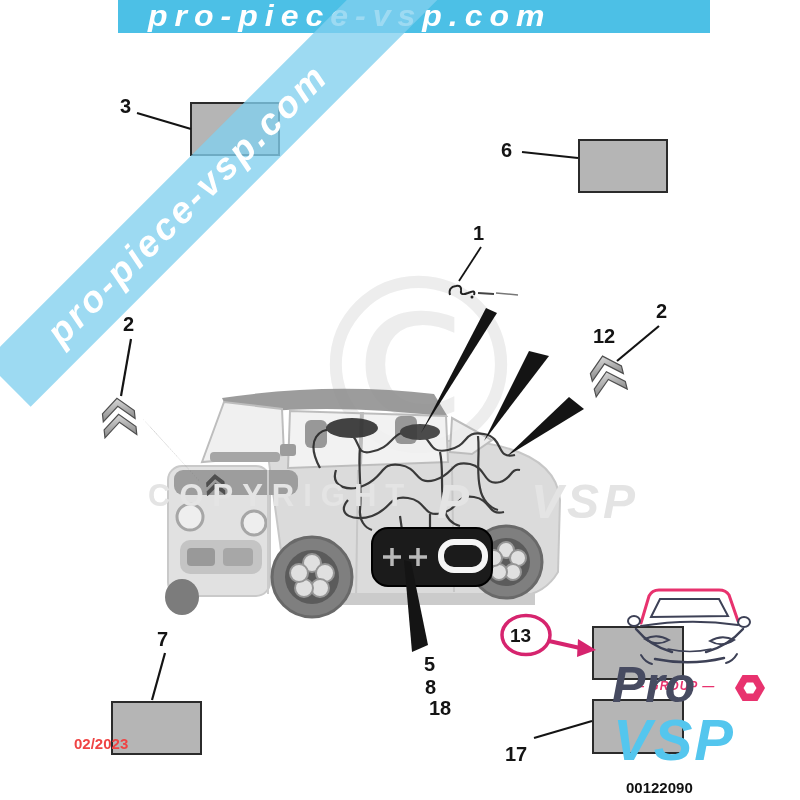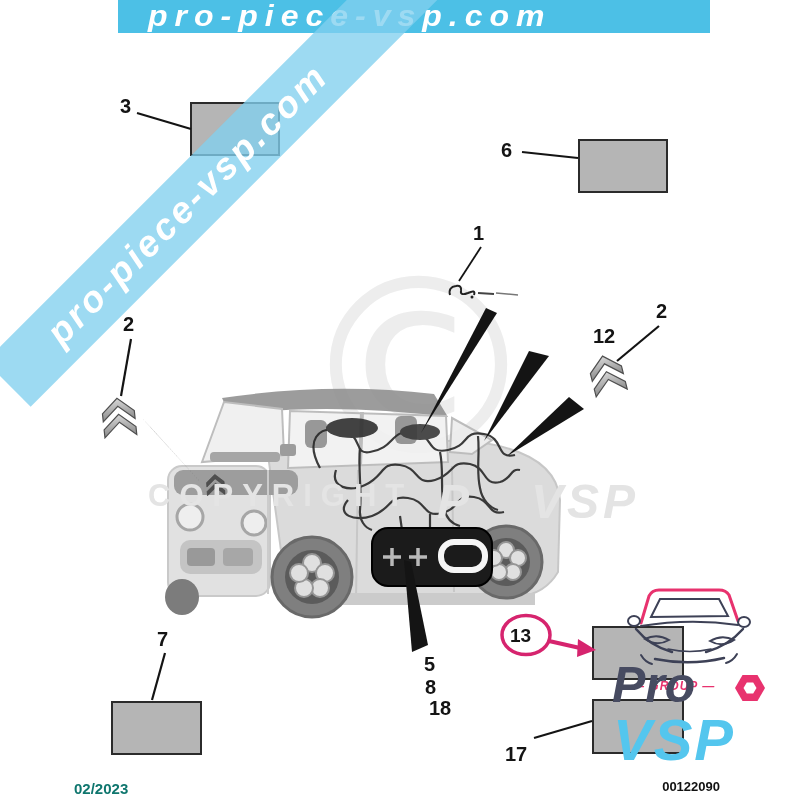--- a/index.html
+++ b/index.html
@@ -50,22 +50,22 @@
   #l7 {left:157px;top:628px;}
   #l13{left:510px;top:625px;width:32px;text-align:left;font-size:19px;}
   
   #lgroup{left:632px;top:679px;width:116px;text-align:left;color:#e8326e;
           font-weight:bold;font-style:italic;font-size:12px;letter-spacing:1px;z-index:6;}
   #lpro{left:612px;top:660px;font-size:50px;font-weight:bold;font-style:italic;
         color:#474b61;z-index:6;line-height:1;}
   #lvsp{left:613px;top:711px;font-size:58px;font-weight:bold;font-style:italic;
         letter-spacing:2px;color:#54c6ee;z-index:6;line-height:1;}
   
-  #date{left:74px;top:780px;font-size:15px;font-weight:bold;color:#0f766e;z-index:6;}
-  #ref{left:626px;top:779px;width:94px;text-align:right;font-size:13px;font-weight:bold;color:#111;z-index:6;}
+  #date{left:74px;top:735px;font-size:15px;font-weight:bold;color:#ef4444;z-index:6;}
+  #ref{left:626px;top:779px;width:94px;text-align:left;font-size:15px;font-weight:bold;color:#111;z-index:6;}
   svg{position:absolute;left:0;top:0;}
   #svg-car{z-index:2;}
   #svg-call{z-index:5;}
 </style>
 </head>
 <body>
 
 <div class="abs" id="gsym">©</div>
 
 <svg id="svg-car" width="800" height="800" viewBox="0 0 800 800">

